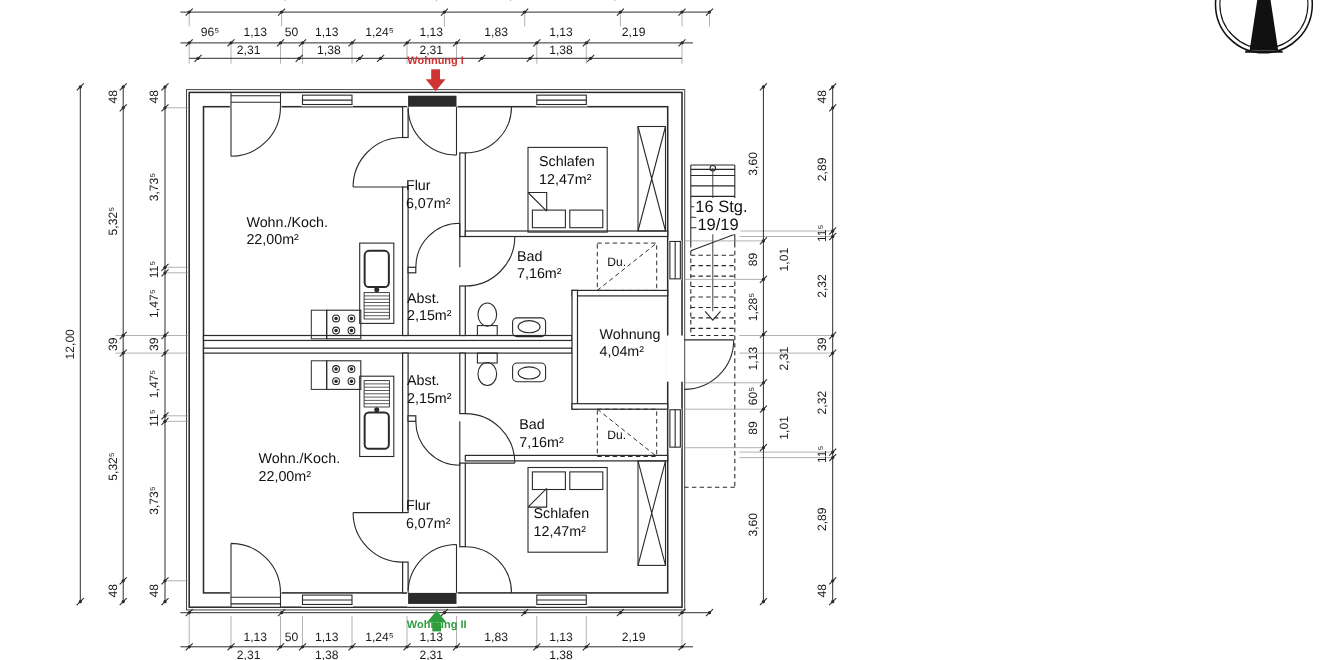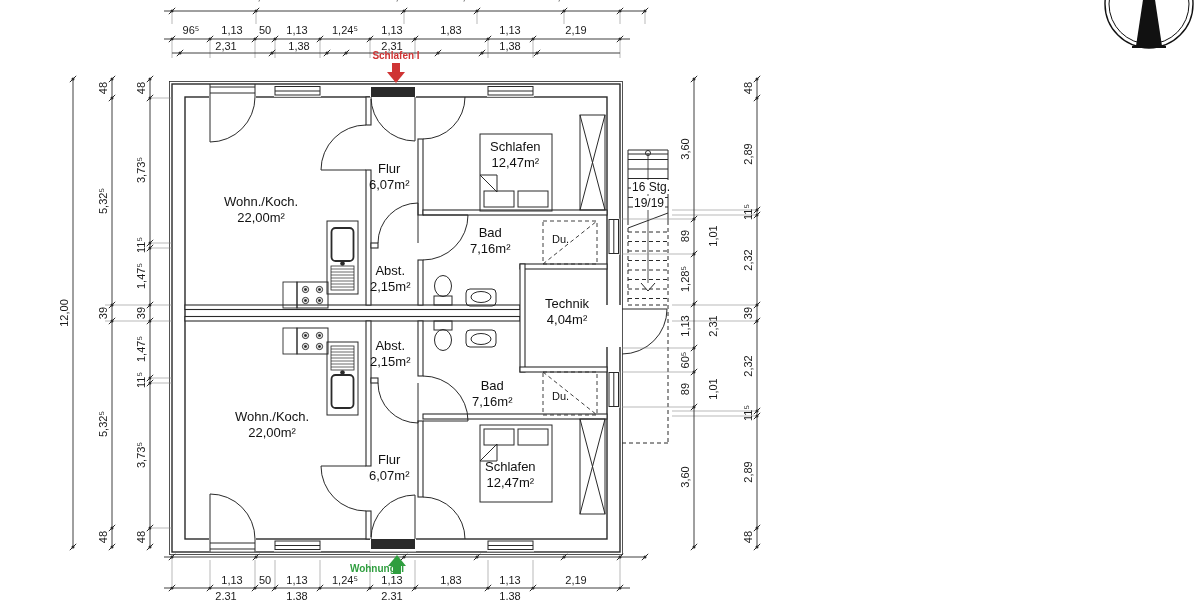--- a/index.html
+++ b/index.html
@@ -4,22 +4,22 @@
 <style>
   html,body{margin:0;padding:0;background:#fff;}
   #stage{position:relative;width:1200px;height:600px;background:#ffffff;overflow:hidden;
          font-family:"Liberation Sans",sans-serif;}
   #plan-svg{position:absolute;left:0;top:0;z-index:1;}
   #labels{position:absolute;left:0;top:0;width:1200px;height:600px;z-index:2;pointer-events:none;}
   .dim{position:absolute;width:60px;height:16px;line-height:16px;text-align:center;
        font-size:11px;color:#1a1a1a;white-space:nowrap;}
   .dimv{transform:rotate(-90deg);}
   .room{position:absolute;font-size:13px;line-height:16px;color:#111;}
-  .room span{display:block;white-space:nowrap;text-align:center;}
-  .small-label{position:absolute;font-size:12px;color:#111;background:#fff;padding:0 1px;white-space:nowrap;}
+  .room span{display:block;white-space:nowrap;}
+  .small-label{position:absolute;font-size:15px;color:#111;background:#fff;padding:0 1px;white-space:nowrap;}
   .marker{position:absolute;width:90px;text-align:center;font-size:10px;font-weight:bold;white-space:nowrap;}
 </style>
 </head>
 <body>
 
 <div id="stage">
 
 <svg id="plan-svg" width="1200" height="600" viewBox="0 0 1200 600">
 
   <g stroke="#2a2a2a" fill="none">
@@ -428,21 +428,21 @@
     <span>7,16m²</span>
   </div>
   <div class="room" style="left:490px;top:139px">
     <span>Schlafen</span>
     <span>12,47m²</span>
   </div>
   <div class="room" style="left:552px;top:231px;font-size:11px">
     <span>Du.</span>
   </div>
   <div class="room" style="left:545px;top:296px">
-    <span>Technik</span>
+    <span>Wohnung</span>
     <span>4,04m²</span>
   </div>
   <div class="room" style="left:235px;top:409px">
     <span>Wohn./Koch.</span>
     <span>22,00m²</span>
   </div>
   <div class="room" style="left:369px;top:452px">
     <span>Flur</span>
     <span>6,07m²</span>
   </div>
@@ -458,22 +458,22 @@
     <span>Schlafen</span>
     <span>12,47m²</span>
   </div>
   <div class="room" style="left:552px;top:388px;font-size:11px">
     <span>Du.</span>
   </div>
 
   <div class="small-label" style="left:631px;top:180px">16 Stg.</div>
   <div class="small-label" style="left:633px;top:196px">19/19</div>
 
-  <div class="marker" style="left:351px;top:50px;color:#cf3434">Schlafen I</div>
-  <div class="marker" style="left:332px;top:563px;color:#2f9e3f">Wohnung II</div>
+  <div class="marker" style="left:351px;top:50px;color:#cf3434">Wohnung I</div>
+  <div class="marker" style="left:352px;top:563px;color:#2f9e3f">Wohnung II</div>
 <div class="dim" style="left: 232px; top: -12px;">1,26</div>
       <div class="dim" style="left: 370px; top: -12px;">1,01</div>
       <div class="dim" style="left: 437px; top: -12px;">2,13</div>
       <div class="dim" style="left: 460px; top: -12px;">50</div>
       <div class="dim" style="left: 532px; top: -12px;">2,01</div>
       <div class="dim" style="left: 603px; top: -12px;">48</div>
       <div class="dim" style="left: 161px; top: 22px;">96⁵</div>
       <div class="dim" style="left: 202px; top: 22px;">1,13</div>
       <div class="dim" style="left: 235px; top: 22px;">50</div>
       <div class="dim" style="left: 267px; top: 22px;">1,13</div>

